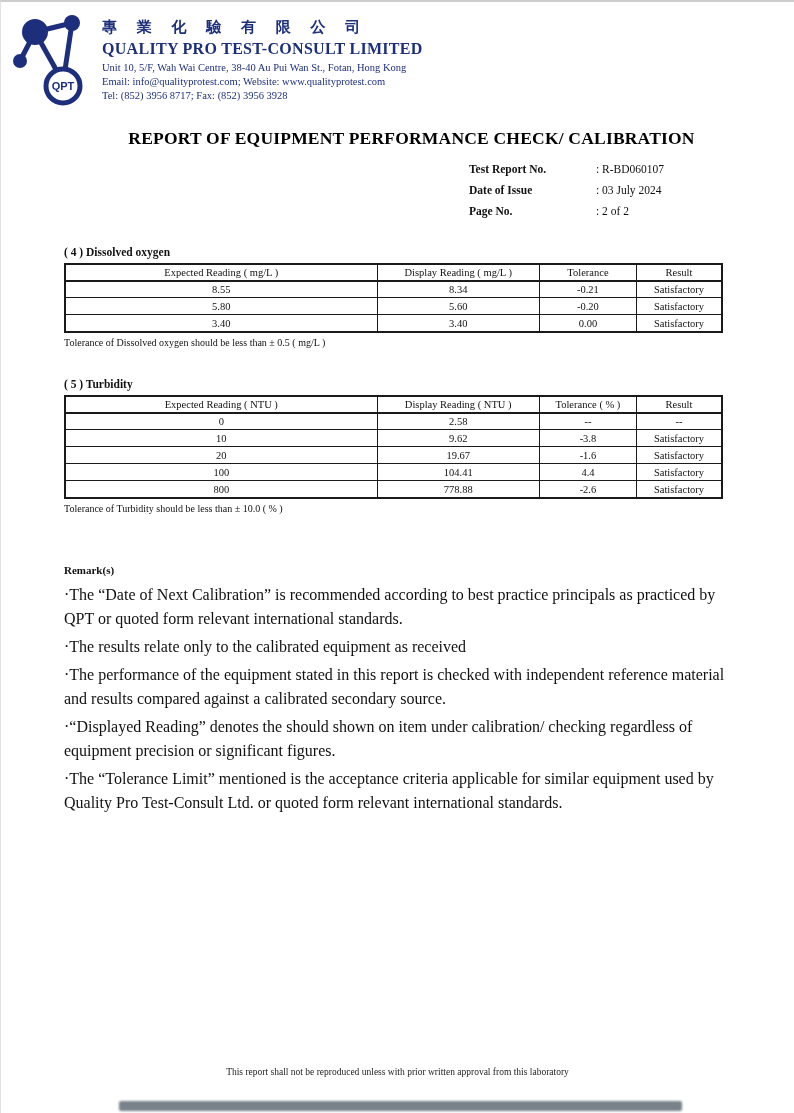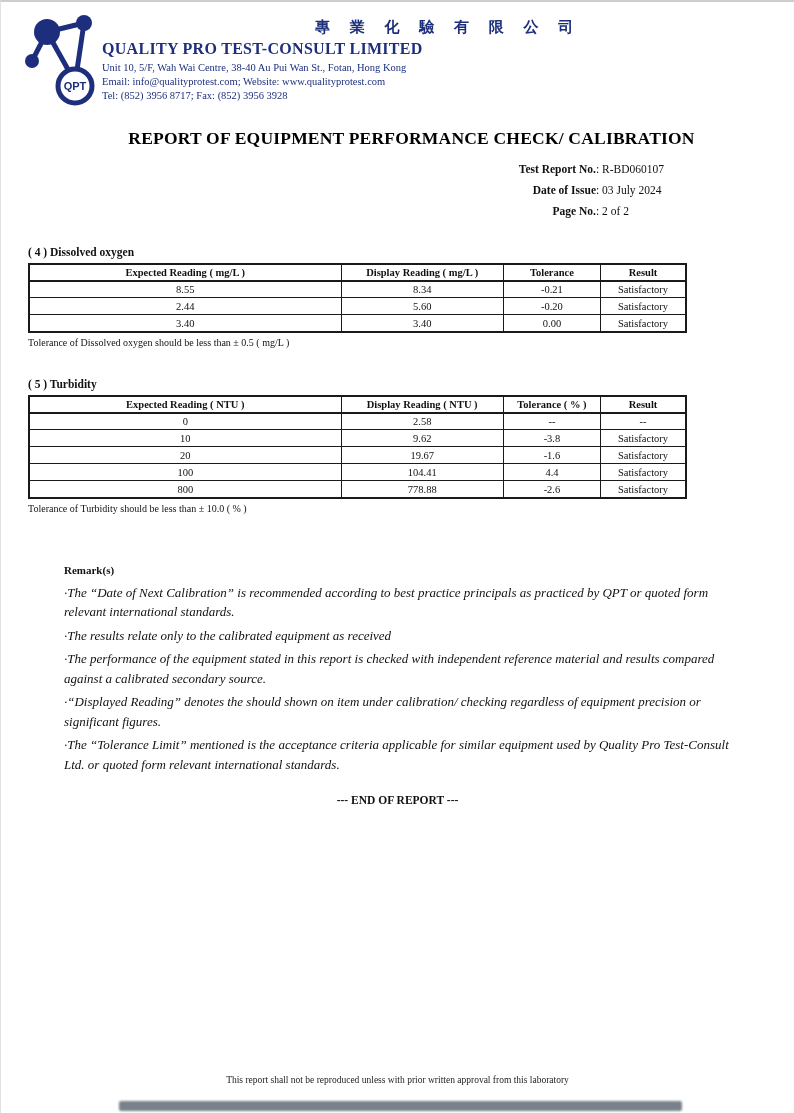--- a/index.html
+++ b/index.html
@@ -4,56 +4,56 @@
 <style>
   :root{ --brand:#1d2f7c; }
   *{ margin:0; padding:0; box-sizing:border-box; }
   html,body{ background:#ffffff; }
   body{ font-family:"Liberation Serif", serif; color:#111; }
   .page{ position:relative; width:794px; height:1113px; background:#fff; overflow:hidden;
          border-top:2px solid #cdcdcd; border-left:1px solid #e2e2e2; }
 
   
   .letterhead{ position:relative; padding-top:16px; height:112px; }
-  .logo{ position:absolute; left:20px; top:8px; width:92px; height:100px; }
+  .logo{ position:absolute; left:8px; top:8px; width:92px; height:100px; }
   .logo-dot{ fill:var(--brand); }
   .logo-line{ stroke:var(--brand); stroke-width:5; }
   .logo-ring{ fill:#fff; stroke:var(--brand); stroke-width:5; }
   .logo-txt{ fill:var(--brand); font-family:"Liberation Sans",sans-serif; font-size:11px; font-weight:bold; }
   .head-text{ margin-left:101px; color:var(--brand); }
-  .cn{ font-size:15px; font-weight:bold; letter-spacing:8px; margin-bottom:3px;text-align:center; }
+  .cn{ font-size:15px; font-weight:bold; letter-spacing:8px; margin-bottom:3px; }
   .en{ font-size:16px; font-weight:bold; letter-spacing:.3px; margin-bottom:3px; }
   .addr{ font-size:10.5px; line-height:1.32; }
 
   
   .title{ font-size:17.5px; font-weight:bold; text-align:center; color:#000; margin-top:14px; letter-spacing:.2px;padding-left:28px; }
   .meta{ margin:10px 0 0 468px; font-size:11.5px; }
-  .meta-row{ display:flex; line-height:1.82;text-align:right; }
+  .meta-row{ display:flex; line-height:1.82; }
   .meta-label{ width:127px; font-weight:bold; }
 
   
-  .sec{ margin-left:27px; margin-right:70px; }
+  .sec{ margin-left:63px; margin-right:70px; }
   .sec-4{ margin-top:24px; }
   .sec-5{ margin-top:30px; }
   .sec-heading{ font-size:11.5px; font-weight:bold; margin-bottom:5px; }
   .data-table{ width:659px; border-collapse:collapse; border:2px solid #1a1a1a; }
   .data-table th, .data-table td{ border:1px solid #1a1a1a; text-align:center; font-size:10.5px; padding:2px 4px; height:17px; }
-  .data-table th{ font-weight:bold; border-bottom:2px solid #1a1a1a; }
+  .data-table th{ font-weight:normal; border-bottom:2px solid #1a1a1a; }
   .c1{ width:47.5%; } .c2{ width:24.7%; } .c3{ width:14.8%; } .c4{ width:13%; }
   .note{ font-size:10px; margin-top:4px; }
 
   
   .remarks{ margin:50px 64px 0 63px; }
   .remarks-heading{ font-size:11px; font-weight:bold; margin-bottom:7px; }
-  .remark{ font-size:13px; line-height:1.5; margin-bottom:4px;font-style:italic; }
+  .remark{ font-size:16px; line-height:1.5; margin-bottom:4px; }
 
   .end-line{ text-align:center; font-weight:bold; font-size:11.5px; margin-top:20px; }
 
   
-  .footer{ position:absolute; left:0; right:0; bottom:28px; text-align:center; font-size:9.5px; color:#222; }
+  .footer{ position:absolute; left:0; right:0; bottom:36px; text-align:center; font-size:9.5px; color:#222; }
   .scan-bar{ position:absolute; left:118px; right:112px; bottom:2px; height:10px; background:#79828b;
              filter:blur(1.2px); border-radius:2px; }
 </style>
 </head>
 <body>
 
 <div class="page">
 
   <header class="letterhead">
     <div class="logo">
@@ -113,21 +113,21 @@
         </tr>
       </thead>
       <tbody>
         <tr>
           <td>8.55</td>
           <td>8.34</td>
           <td>-0.21</td>
           <td>Satisfactory</td>
         </tr>
         <tr>
-          <td>2.44</td>
+          <td>5.80</td>
           <td>5.60</td>
           <td>-0.20</td>
           <td>Satisfactory</td>
         </tr>
         <tr>
           <td>3.40</td>
           <td>3.40</td>
           <td>0.00</td>
           <td>Satisfactory</td>
         </tr>
@@ -191,18 +191,17 @@
 
   <div class="remarks">
     <div class="remarks-heading">Remark(s)</div>
     <p class="remark">·The “Date of Next Calibration” is recommended according to best practice principals as practiced by QPT or quoted form relevant international standards.</p>
     <p class="remark">·The results relate only to the calibrated equipment as received</p>
     <p class="remark">·The performance of the equipment stated in this report is checked with independent reference material and results compared against a calibrated secondary source.</p>
     <p class="remark">·“Displayed Reading” denotes the should shown on item under calibration/ checking regardless of equipment precision or significant figures.</p>
     <p class="remark">·The “Tolerance Limit” mentioned is the acceptance criteria applicable for similar equipment used by Quality Pro Test-Consult Ltd. or quoted form relevant international standards.</p>
   </div>
 
-  <div class="end-line">--- END OF REPORT ---</div>
 
   <div class="footer">This report shall not be reproduced unless with prior written approval from this laboratory</div>
   <div class="scan-bar"></div>
 
 </div>
 
 </body></html>

